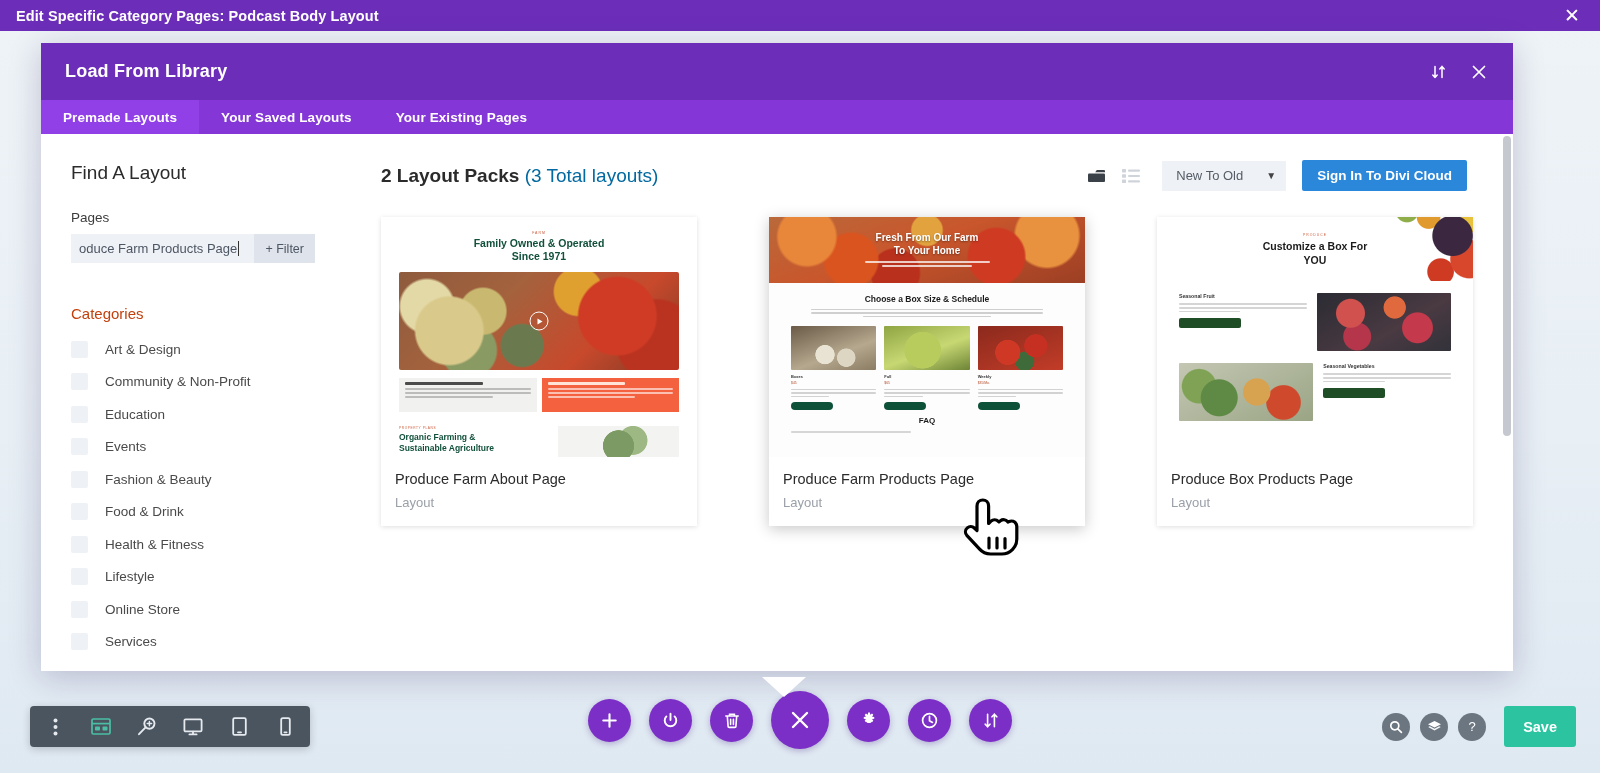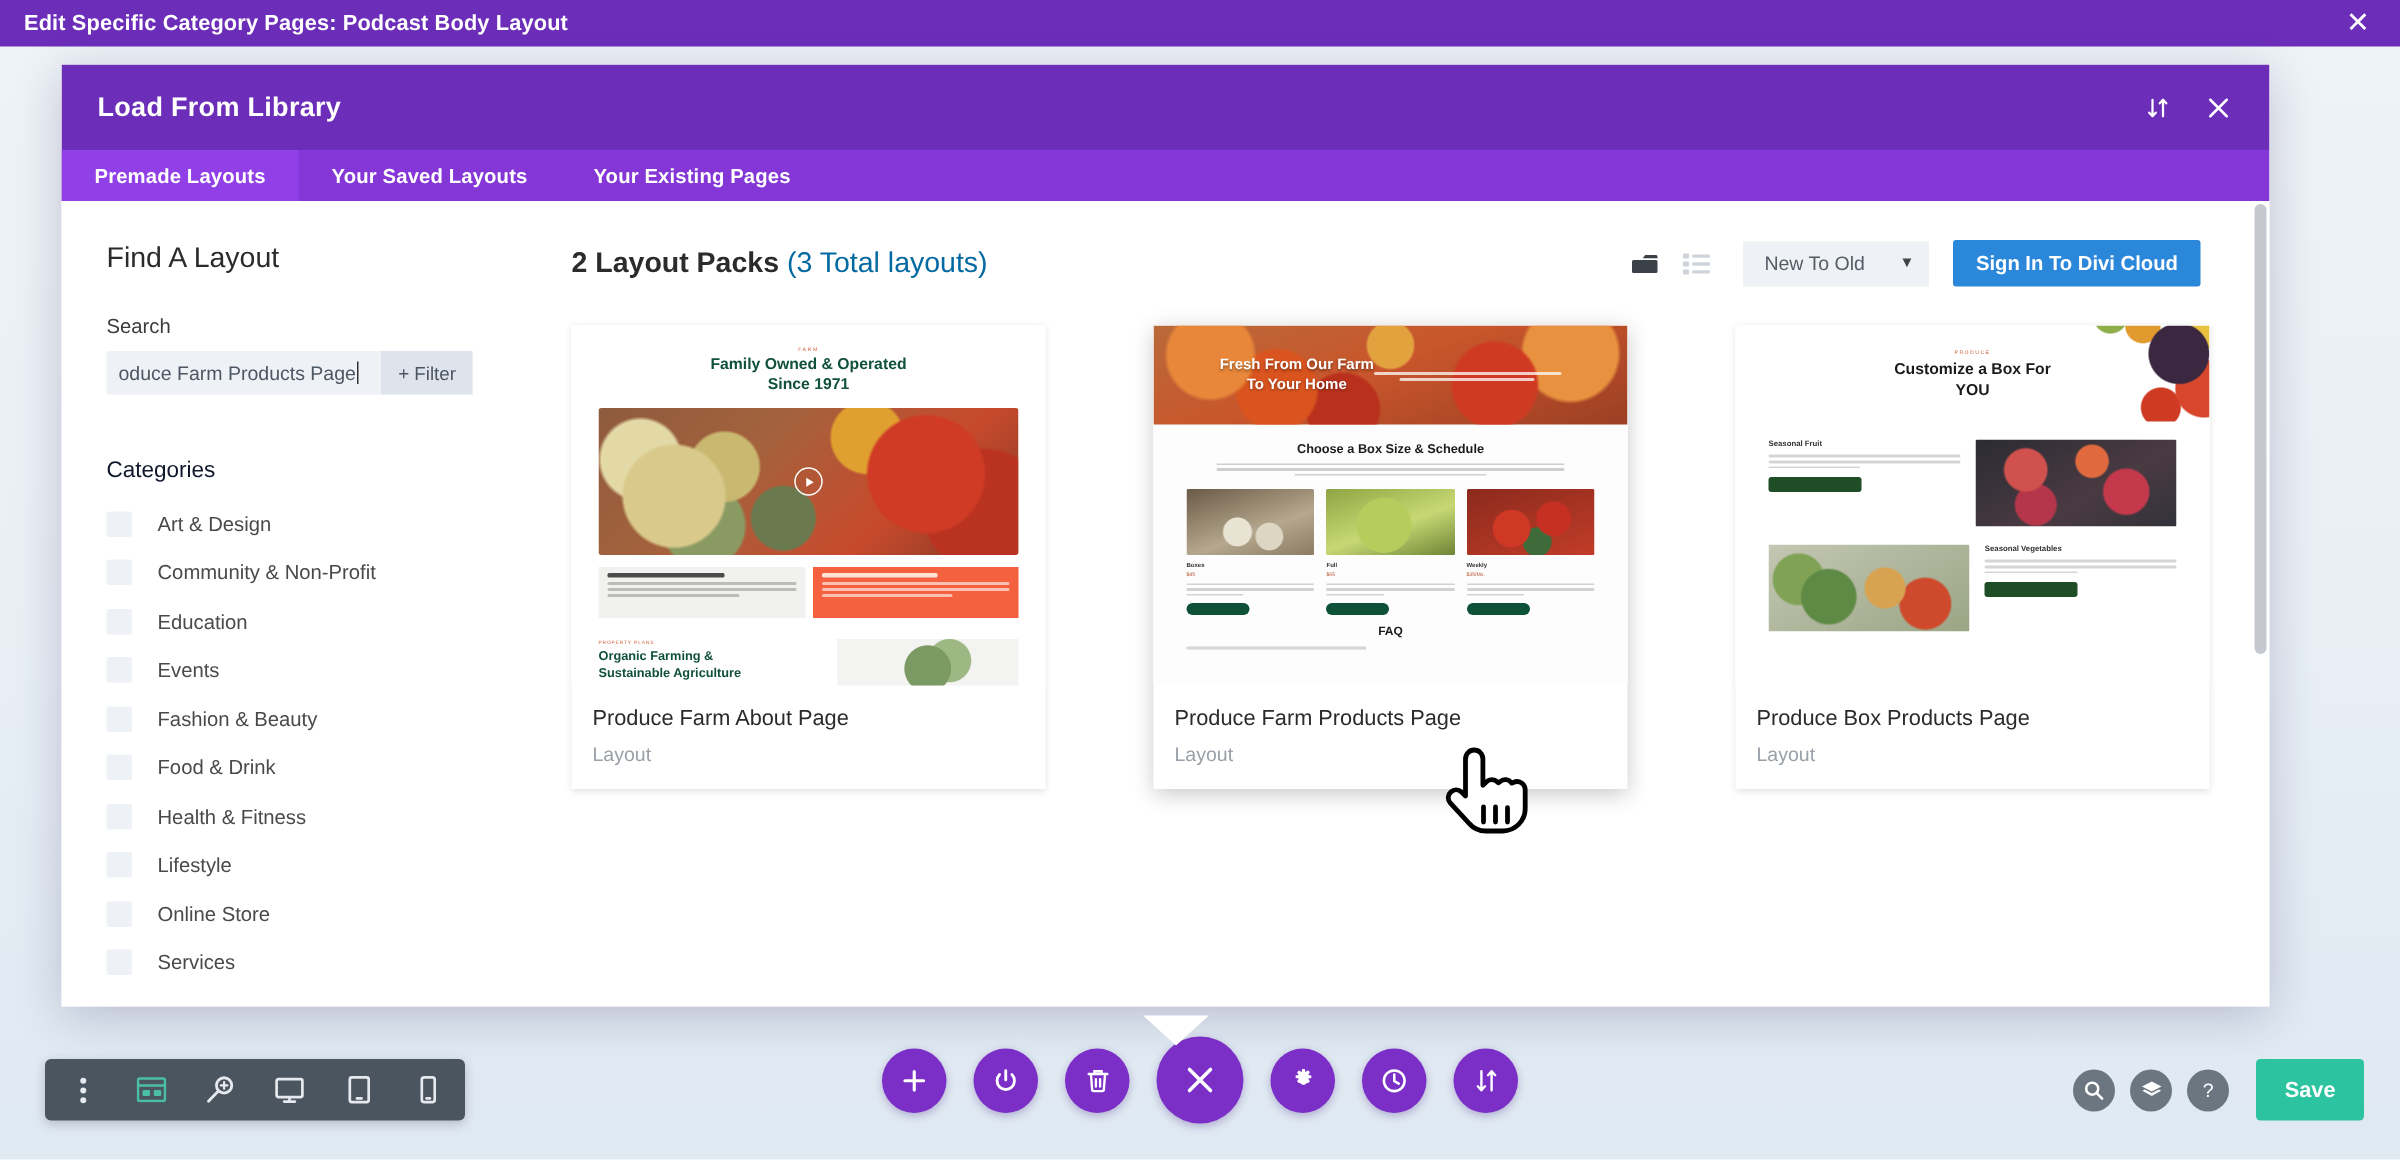--- a/index.html
+++ b/index.html
@@ -132,21 +132,21 @@
   }
   .search-wrap .filter-btn {
     flex: 0 0 auto;
     display: flex; align-items: center;
     padding: 0 11px;
     background: #dfe4ec;
     font-size: 12.5px; color: #4d5663;
     cursor: pointer;
   }
   .cats-label {
-    font-size: 15px; color: #0f172a;
+    font-size: 15px; color: #c2410c;
     margin-bottom: 11px;
   }
   .cat-row {
     display: flex; align-items: center;
     height: 32.5px;
     cursor: pointer;
   }
   .cat-box {
     width: 17px; height: 17px;
     background: #eef1f6;
@@ -275,21 +275,21 @@
   .m2 .banner {
     height: 66px; position: relative;
     background:
       radial-gradient(circle at 12% 30%, #e8873a 0 10%, transparent 11%),
       radial-gradient(circle at 26% 65%, #d9541f 0 11%, transparent 12%),
       radial-gradient(circle at 50% 20%, #e2a33f 0 9%, transparent 10%),
       radial-gradient(circle at 72% 60%, #cf3a22 0 12%, transparent 13%),
       radial-gradient(circle at 88% 28%, #e8913e 0 11%, transparent 12%),
       radial-gradient(circle at 40% 85%, #b9311d 0 12%, transparent 13%),
       linear-gradient(160deg,#b9693a 0%,#c9562c 45%,#9c3f24 100%);
-    display:flex; flex-direction:row; align-items:center; justify-content:center;
+    display:flex; flex-direction:column; align-items:center; justify-content:center;
   }
   .m2 .banner .bh { color:#fff; font-size:10px; font-weight:bold; text-align:center; line-height:1.3; text-shadow:0 1px 2px rgba(0,0,0,.4);}
   .m2 .banner .bp { margin-top:4px; width:125px; }
   .m2 .banner .bp i { display:block; height:1.6px; background:rgba(255,255,255,.75); margin-bottom:2px; border-radius:1px;}
   .m2 .body { padding: 11px 22px 0 22px; }
   .m2 .sh { text-align:center; font-size:8.5px; font-weight:bold; color:#1b1b1b; }
   .m2 .sp { margin:5px auto 0 auto; width:85%; }
   .m2 .sp i { display:block; height:1.4px; background:#cfcfcf; margin-bottom:2px; border-radius:1px;}
   .m2 .sp i:last-child { width:55%; margin-left:auto; margin-right:auto;}
   .m2 .cols { display:flex; gap:8px; margin-top:9px; }
@@ -453,21 +453,21 @@
     <div class="tab active">Premade Layouts</div>
     <div class="tab">Your Saved Layouts</div>
     <div class="tab">Your Existing Pages</div>
   </div>
 
   <div id="modal-body">
 
     <aside id="sidebar">
       <h2>Find A Layout</h2>
 
-      <div class="side-label">Search</div>
+      <div class="side-label">Pages</div>
       <div class="search-wrap">
         <div class="sfield" placeholder="Search">oduce Farm Products Page</div>
         <div class="filter-btn">+ Filter</div>
       </div>
 
       <div class="cats-label">Categories</div>
 
       <div class="cat-row">
         <span class="cat-box"></span>
         <span class="cat-label">Art &amp; Design</span>

